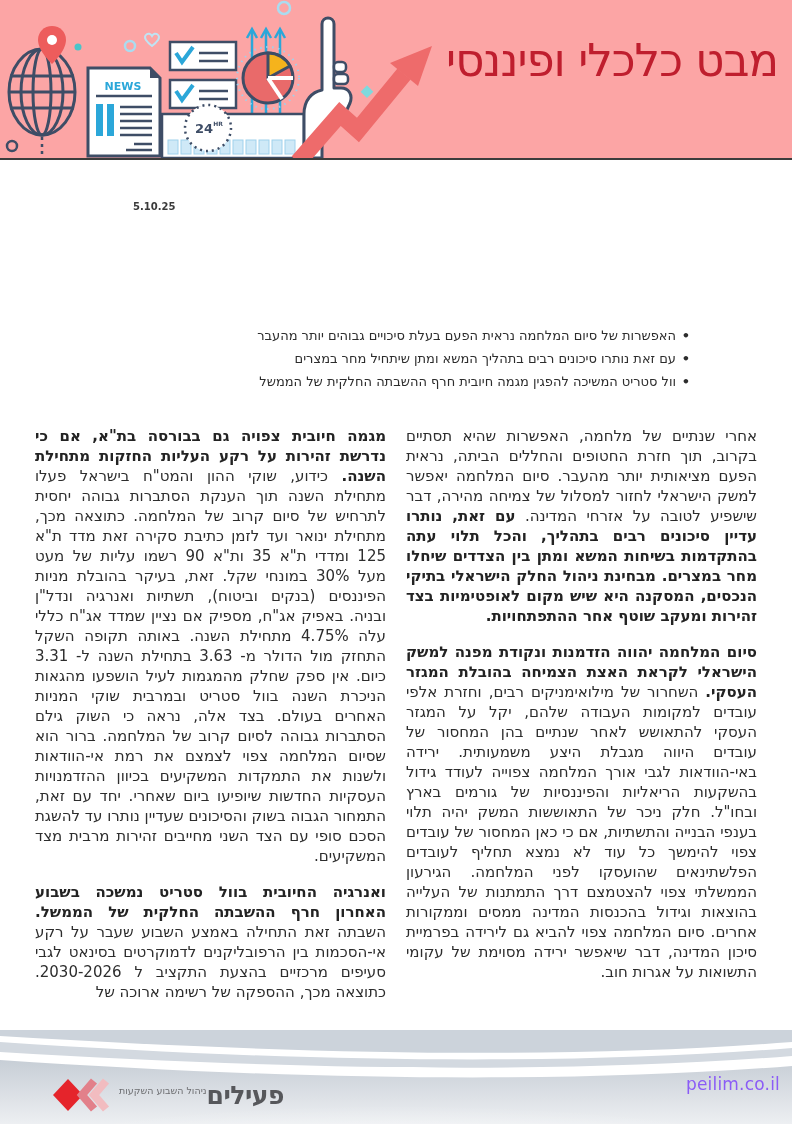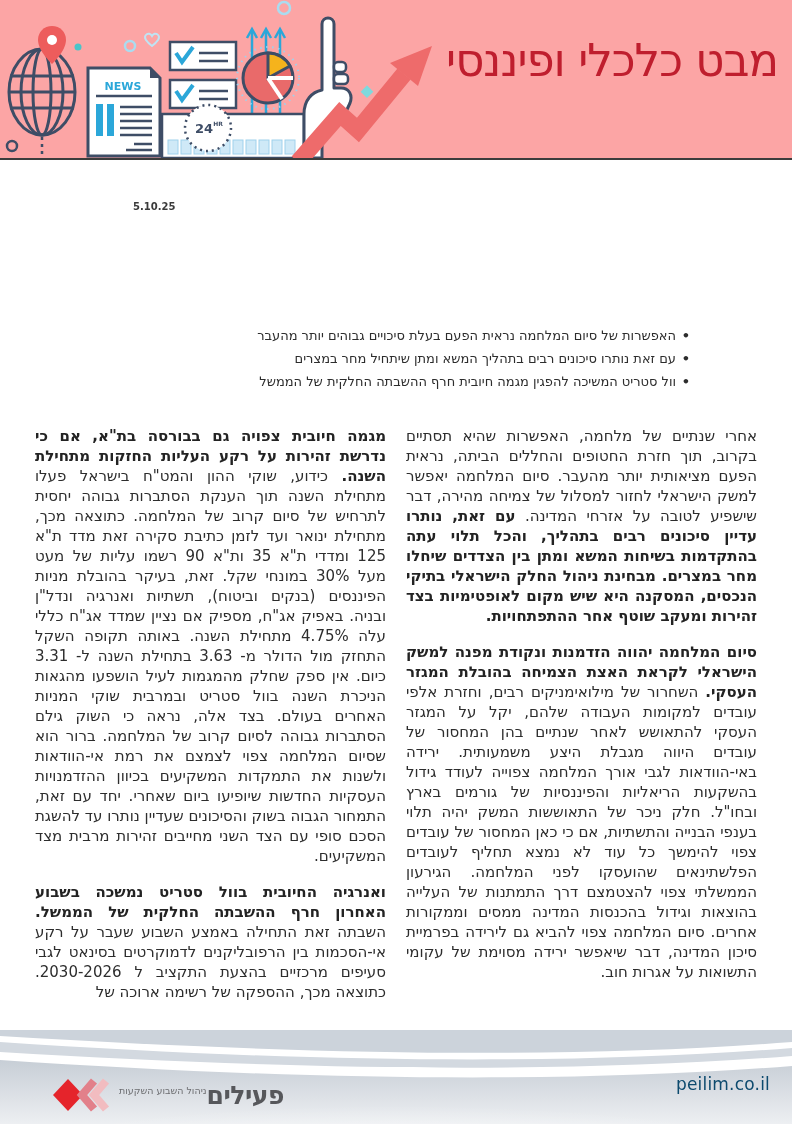--- a/index.html
+++ b/index.html
@@ -35,21 +35,21 @@
   .col p{margin:0 0 16px;}
   .col b{font-weight:bold;color:#232323;}
   
   .footer{position:absolute;left:0;right:0;bottom:0;height:94px;}
   .footer-bg{position:absolute;inset:0;}
   .footer-logo{position:absolute;left:52px;bottom:12px;display:flex;align-items:center;gap:7px;}
   .logo-textblock{direction:rtl;display:flex;flex-direction:row;align-items:flex-start;}
   .logo-name{font-size:25px;font-weight:bold;color:#56575b;line-height:1;letter-spacing:-0.5px;}
   .logo-tagline{font-size:9.5px;color:#6d6e71;margin-top:2px;}
   .footer-url{
-    position:absolute;right:22px;bottom:30px;font-size:17px;color:#0c4a6e;direction:ltr;letter-spacing:0.2px;
+    position:absolute;right:12px;bottom:30px;font-size:17px;color:#8b5cf6;direction:ltr;letter-spacing:0.2px;
   }
 </style>
 </head>
 <body>
 
 <div class="page">
 
   <div class="header">
     <svg class="header-illustration" width="440" height="158" viewBox="0 0 440 158">
 

